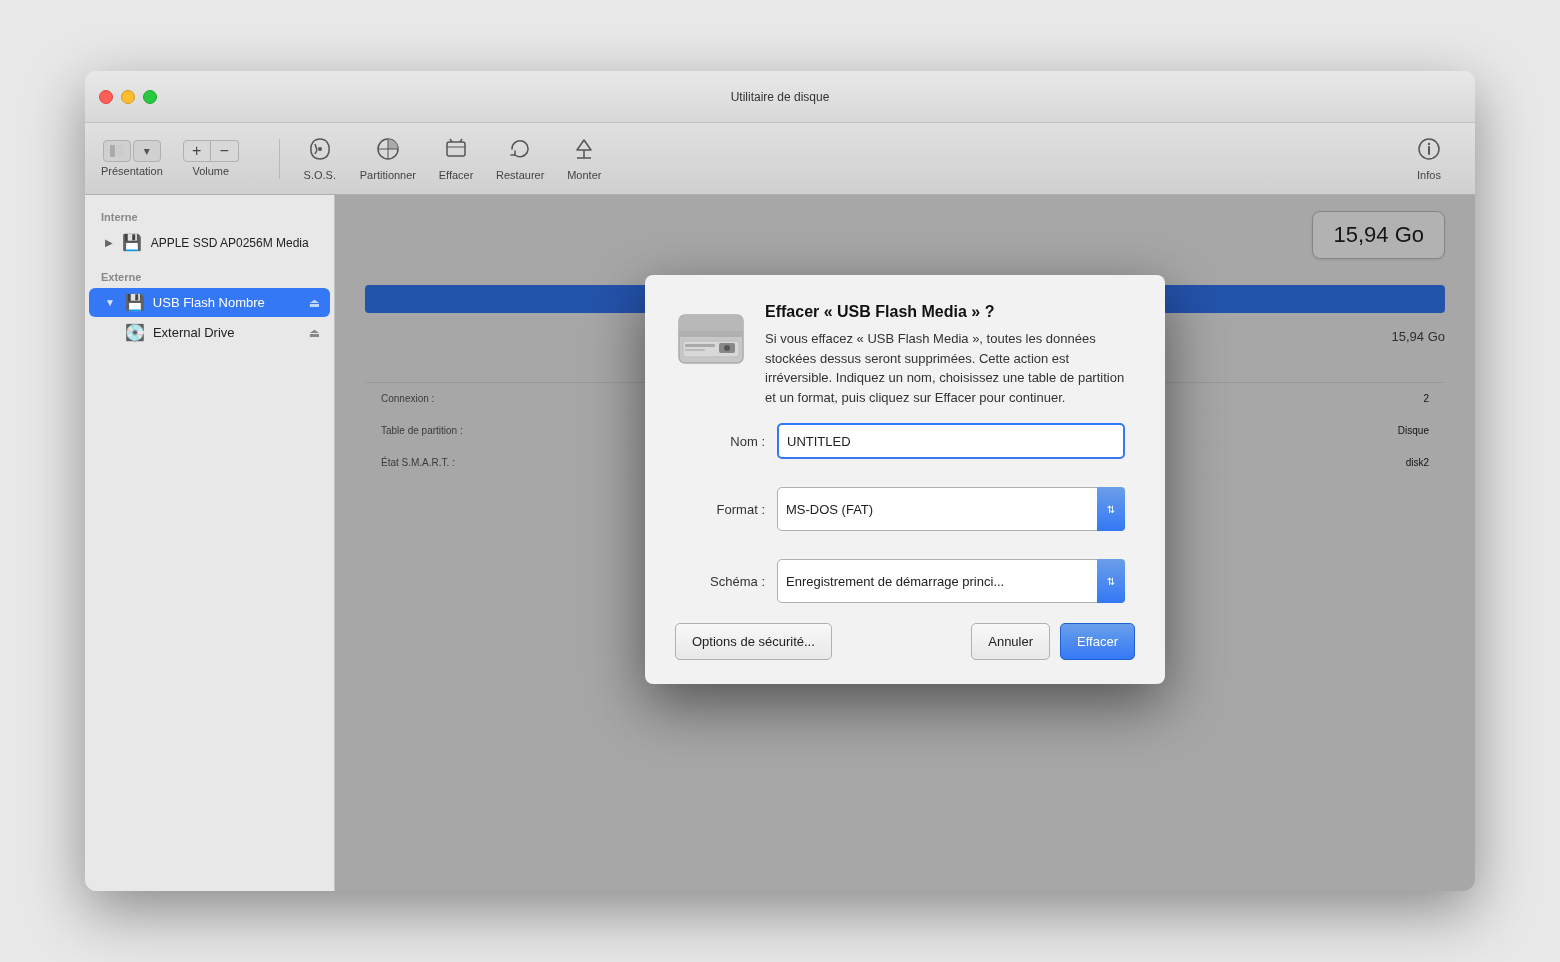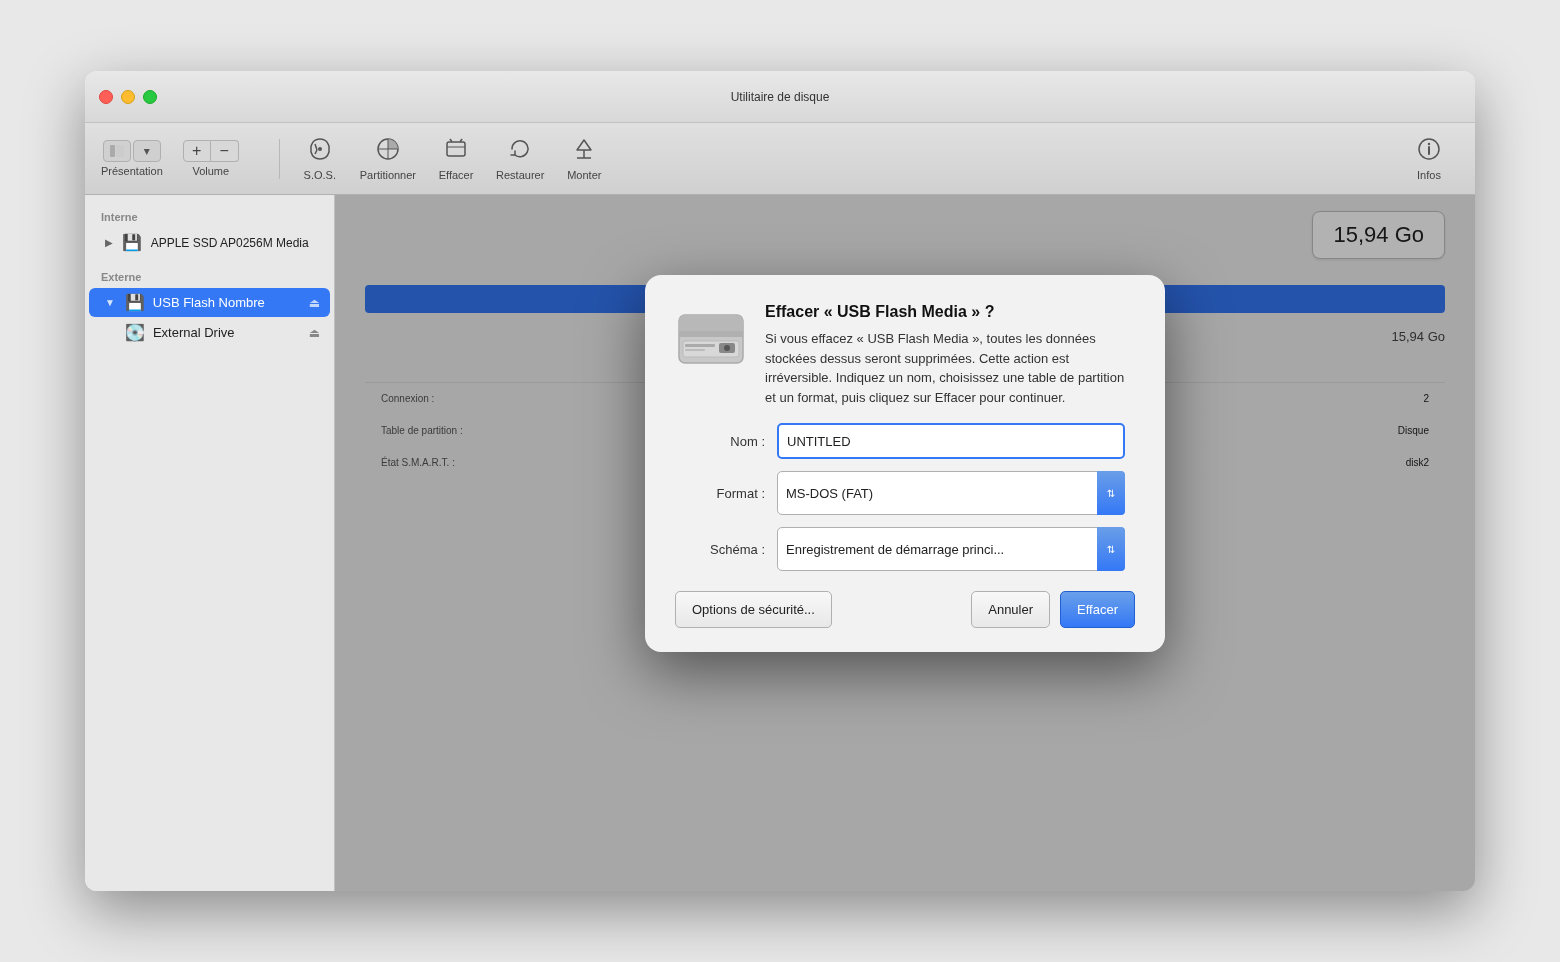--- a/index.html
+++ b/index.html
@@ -259,21 +259,21 @@
       top: 0; left: 0; right: 0; bottom: 0;
       background: rgba(0,0,0,0.3);
       display: flex;
       align-items: flex-start;
       justify-content: center;
       padding-top: 80px;
       z-index: 100;
     }
     .dialog {
       background: #f2f2f2;
-      border-radius: 16px;
+      border-radius: 8px;
       box-shadow: 0 20px 60px rgba(0,0,0,0.5);
       width: 520px;
       padding: 28px 30px 24px;
       display: flex;
       flex-direction: column;
       gap: 16px;
     }
     .dialog-header {
       display: flex;
       gap: 18px;
@@ -294,21 +294,21 @@
     }
     .dialog-desc {
       font-size: 13px;
       color: #333;
       line-height: 1.5;
     }
     
     .dialog-form {
       display: flex;
       flex-direction: column;
-      gap: 12px;
+      gap: 28px;
       padding: 0 10px;
     }
     .form-row {
       display: flex;
       align-items: center;
       gap: 12px;
     }
     .form-label {
       font-size: 13px;
       color: #333;

